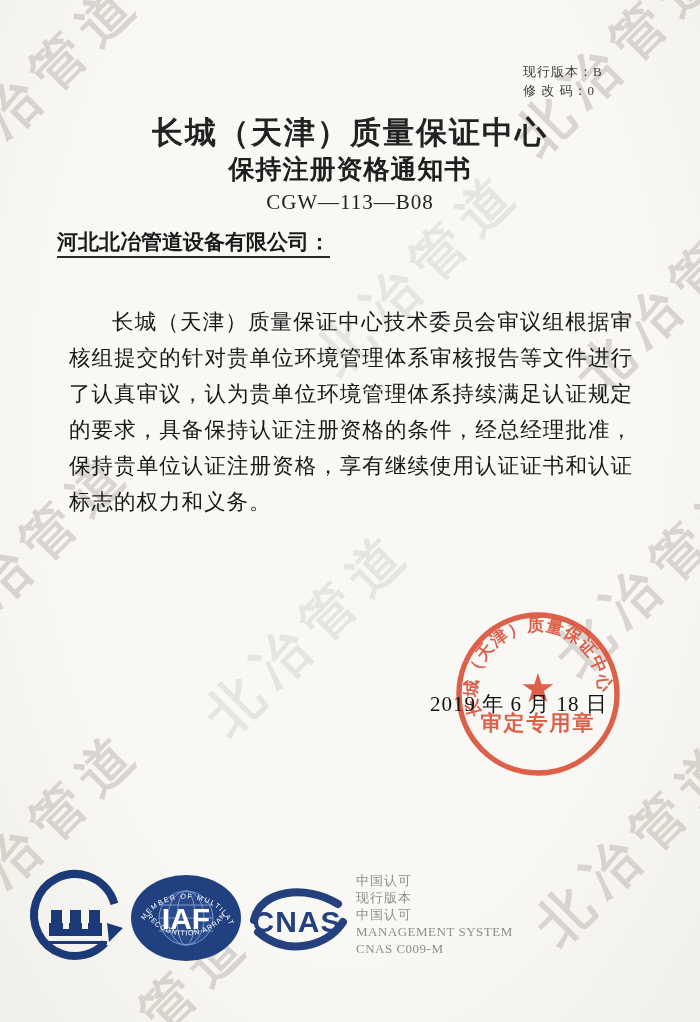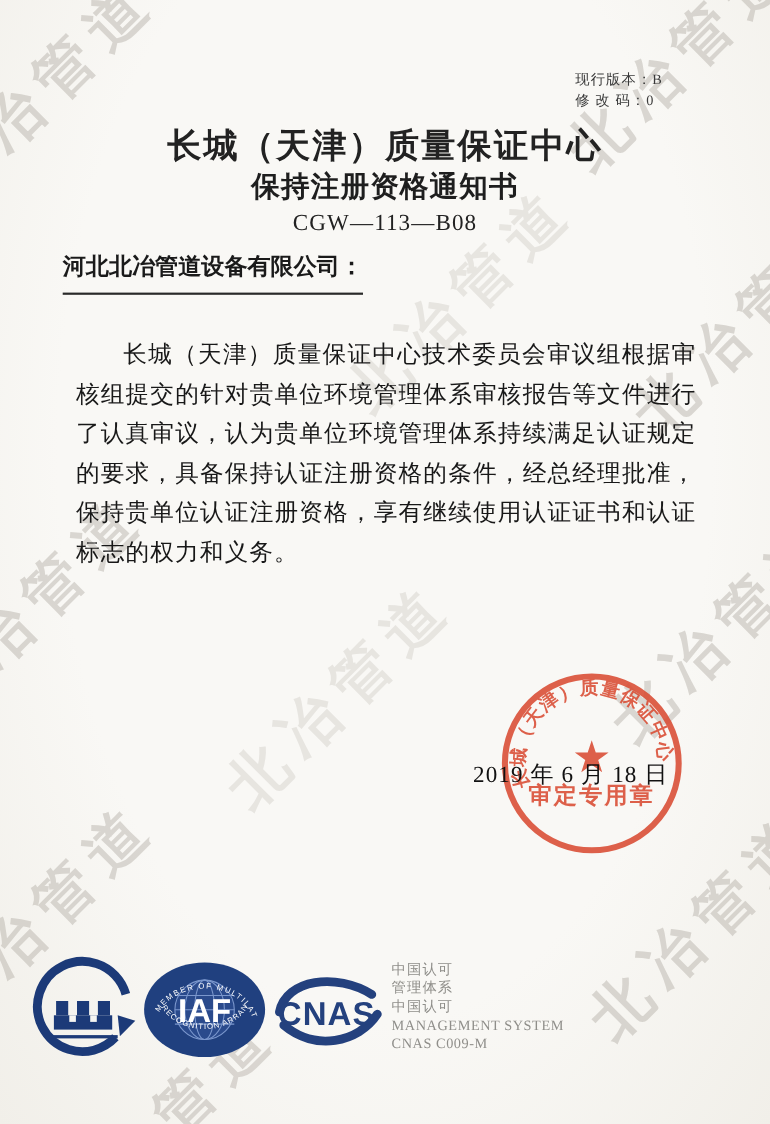--- a/index.html
+++ b/index.html
@@ -47,21 +47,21 @@
   }
   .doc-number{
     position:absolute; left:0; top:190px; width:700px;
     text-align:center; font-size:21px; letter-spacing:1px; color:#222;
   }
   
   .addressee{
     position:absolute; left:57px; top:228px;
     font-size:21px; font-weight:bold; color:#1a1a1a;
   }
-  .addressee span{border-bottom:2px solid #2a2a2a; padding-bottom:12px;}
+  .addressee span{border-bottom:2px solid #2a2a2a; padding-bottom:2px;}
   .body-text{
     position:absolute; left:57px; top:292px; width:588px;
     font-size:21.5px; line-height:36px; letter-spacing:1px;
     text-align:justify; text-justify:inter-character; color:#181818;
   }
   .body-text p{margin:12px; text-indent:2em;}
   .body-text p + p{margin-top:8px;}
   .date-line{
     position:absolute; left:430px; top:690px;
     font-size:21px; color:#111; letter-spacing:1px; z-index:3;
@@ -167,20 +167,20 @@
     </svg>
 
     <svg class="cnas-logo" width="102" height="72" viewBox="0 0 102 72">
       <path d="M 8 38 C 14 8 60 2 92 22" fill="none" stroke="#24417e" stroke-width="8" stroke-linecap="round"></path>
       <path d="M 12 50 C 40 74 80 66 97 40" fill="none" stroke="#24417e" stroke-width="8" stroke-linecap="round"></path>
       <text x="51" y="50" text-anchor="middle" font-size="30" font-weight="bold" fill="#24417e" font-family="'Liberation Sans', sans-serif" letter-spacing="1">CNAS</text>
     </svg>
 
     <div class="accred-text">
       <div>中国认可</div>
-      <div>管理体系</div>
+      <div>现行版本</div>
       <div>中国认可</div>
       <div class="en">MANAGEMENT SYSTEM</div>
       <div class="en">CNAS C009-M</div>
     </div>
   </div>
 
 </div>
 
 </body></html>

